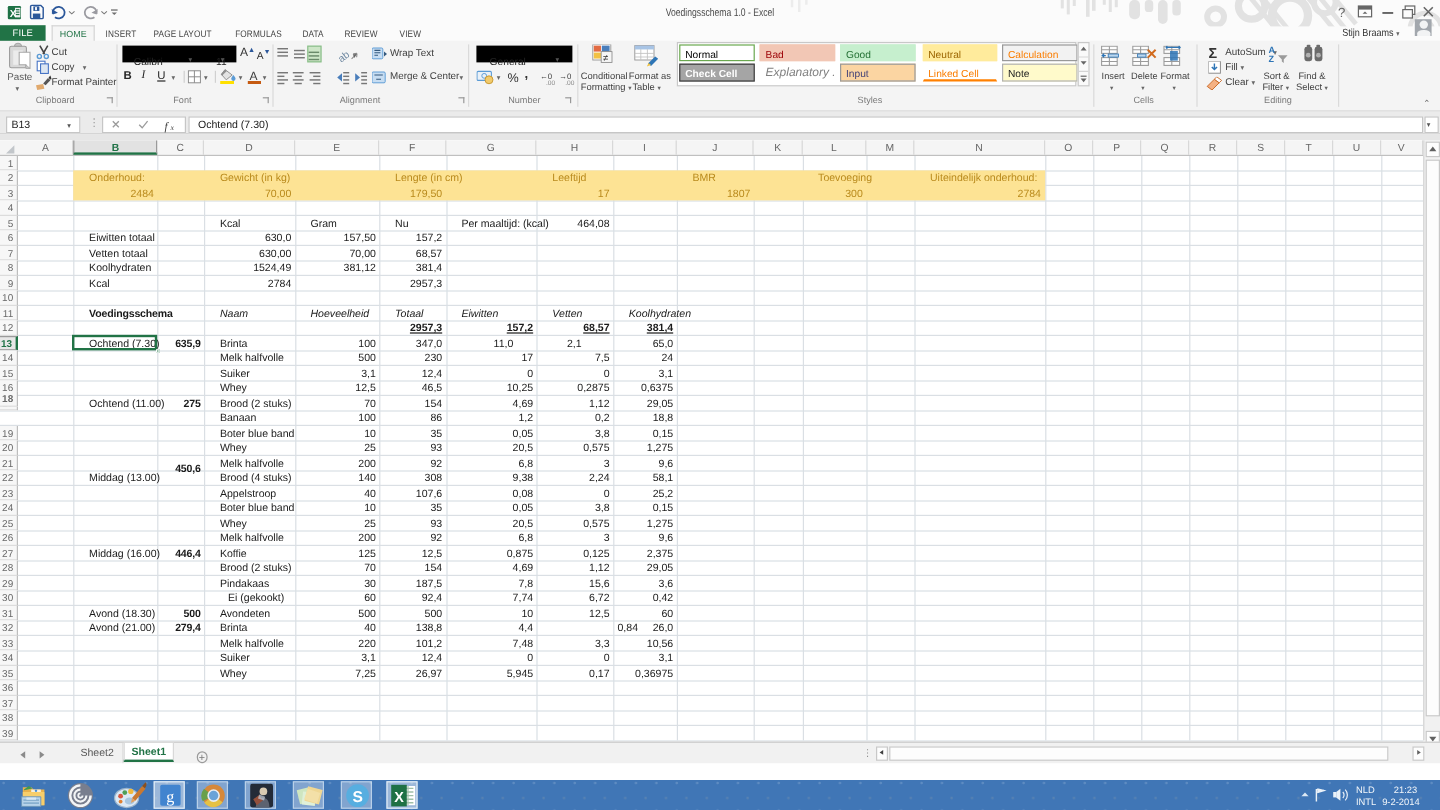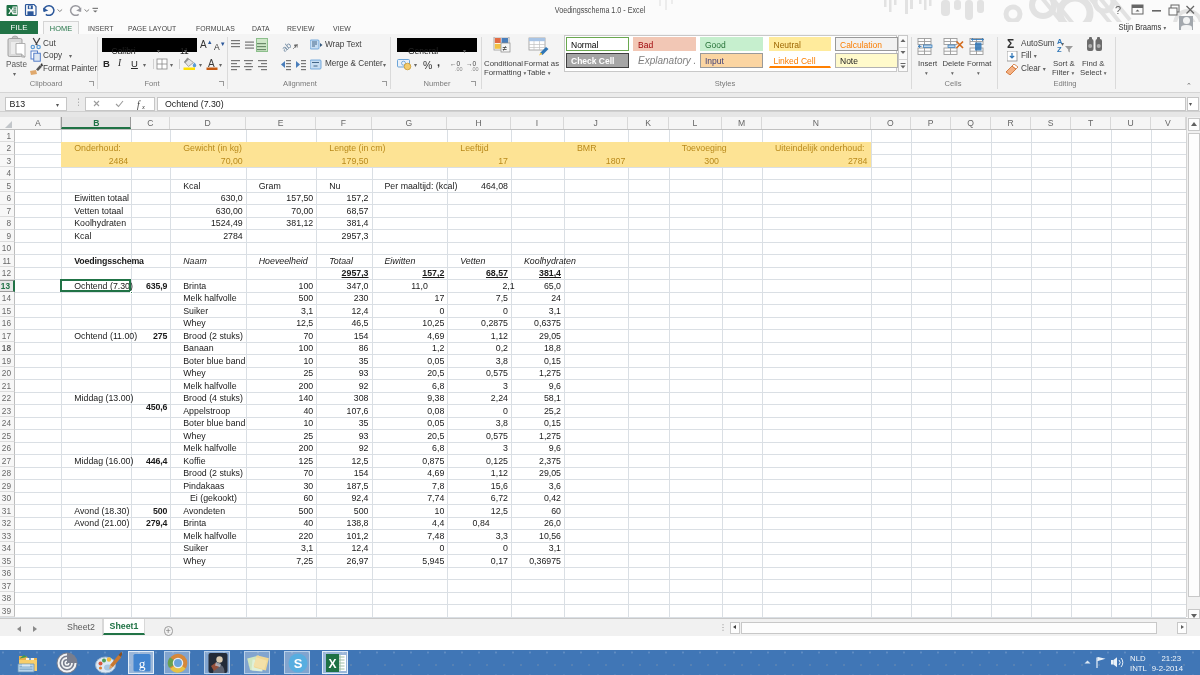--- a/index.html
+++ b/index.html
@@ -564,21 +564,21 @@
 <div class="rh" style="top:217.0px;">8</div>
 <div class="rh" style="top:229.5px;">9</div>
 <div class="rh" style="top:242.0px;">10</div>
 <div class="rh" style="top:254.5px;">11</div>
 <div class="rh" style="top:267.0px;">12</div>
 <div class="rh selrh" style="top:279.5px;">13</div>
 <div class="rh" style="top:292.0px;">14</div>
 <div class="rh" style="top:304.5px;">15</div>
 <div class="rh" style="top:317.0px;">16</div>
 <div class="rh" style="top:329.5px;">17</div>
-<div class="rh" style="top:342.0px;font-weight:bold;">18</div>
+<div class="rh" style="top:326px;font-weight:bold;">18</div>
 <div class="rh" style="top:354.5px;">19</div>
 <div class="rh" style="top:367.0px;">20</div>
 <div class="rh" style="top:379.5px;">21</div>
 <div class="rh" style="top:392.0px;">22</div>
 <div class="rh" style="top:404.5px;">23</div>
 <div class="rh" style="top:417.0px;">24</div>
 <div class="rh" style="top:429.5px;">25</div>
 <div class="rh" style="top:442.0px;">26</div>
 <div class="rh" style="top:454.5px;">27</div>
 <div class="rh" style="top:467.0px;">28</div>
@@ -624,21 +624,21 @@
 <div class="c cr" style="left:316.25px;top:267.0px;width:55.25px;font-weight:bold;text-decoration:underline;">2957,3</div>
 <div class="c cr" style="left:371.5px;top:267.0px;width:75.80000000000001px;font-weight:bold;text-decoration:underline;">157,2</div>
 <div class="c cr" style="left:447.3px;top:267.0px;width:63.69999999999999px;font-weight:bold;text-decoration:underline;">68,57</div>
 <div class="c cr" style="left:511px;top:267.0px;width:53px;font-weight:bold;text-decoration:underline;">381,4</div>
 <div class="c cl" style="left:61.25px;top:279.5px;width:70.0px;">Ochtend (7.30)</div>
 <div class="c cr" style="left:131.25px;top:279.5px;width:39.0px;font-weight:bold;letter-spacing:-0.15px;">635,9</div>
 <div class="c cl" style="left:170.25px;top:279.5px;width:75.5px;">Brinta</div>
 <div class="c cr" style="left:245.75px;top:279.5px;width:70.5px;">100</div>
 <div class="c cr" style="left:316.25px;top:279.5px;width:55.25px;">347,0</div>
 <div class="c cr" style="left:355px;top:279.5px;width:75.80000000000001px;">11,0</div>
-<div class="c cr" style="left:454px;top:279.5px;width:63.69999999999999px;">2,1</div>
+<div class="c cr" style="left:424px;top:279.5px;width:63.69999999999999px;">2,1</div>
 <div class="c cr" style="left:511px;top:279.5px;width:53px;">65,0</div>
 <div class="c cl" style="left:170.25px;top:292.0px;width:75.5px;">Melk halfvolle</div>
 <div class="c cr" style="left:245.75px;top:292.0px;width:70.5px;">500</div>
 <div class="c cr" style="left:316.25px;top:292.0px;width:55.25px;">230</div>
 <div class="c cr" style="left:371.5px;top:292.0px;width:75.80000000000001px;">17</div>
 <div class="c cr" style="left:447.3px;top:292.0px;width:63.69999999999999px;">7,5</div>
 <div class="c cr" style="left:511px;top:292.0px;width:53px;">24</div>
 <div class="c cl" style="left:170.25px;top:304.5px;width:75.5px;">Suiker</div>
 <div class="c cr" style="left:245.75px;top:304.5px;width:70.5px;">3,1</div>
 <div class="c cr" style="left:316.25px;top:304.5px;width:55.25px;">12,4</div>
@@ -677,21 +677,21 @@
 <div class="c cr" style="left:371.5px;top:367.0px;width:75.80000000000001px;">20,5</div>
 <div class="c cr" style="left:447.3px;top:367.0px;width:63.69999999999999px;">0,575</div>
 <div class="c cr" style="left:511px;top:367.0px;width:53px;">1,275</div>
 <div class="c cl" style="left:170.25px;top:379.5px;width:75.5px;">Melk halfvolle</div>
 <div class="c cr" style="left:245.75px;top:379.5px;width:70.5px;">200</div>
 <div class="c cr" style="left:316.25px;top:379.5px;width:55.25px;">92</div>
 <div class="c cr" style="left:371.5px;top:379.5px;width:75.80000000000001px;">6,8</div>
 <div class="c cr" style="left:447.3px;top:379.5px;width:63.69999999999999px;">3</div>
 <div class="c cr" style="left:511px;top:379.5px;width:53px;">9,6</div>
 <div class="c cl" style="left:61.25px;top:392.0px;width:70.0px;">Middag (13.00)</div>
-<div class="c cr" style="left:131.25px;top:401px;width:39.0px;font-weight:bold;letter-spacing:-0.15px;">450,6</div>
+<div class="c cr" style="left:131.25px;top:384px;width:39.0px;font-weight:bold;letter-spacing:-0.15px;">450,6</div>
 <div class="c cl" style="left:170.25px;top:392.0px;width:75.5px;">Brood (4 stuks)</div>
 <div class="c cr" style="left:245.75px;top:392.0px;width:70.5px;">140</div>
 <div class="c cr" style="left:316.25px;top:392.0px;width:55.25px;">308</div>
 <div class="c cr" style="left:371.5px;top:392.0px;width:75.80000000000001px;">9,38</div>
 <div class="c cr" style="left:447.3px;top:392.0px;width:63.69999999999999px;">2,24</div>
 <div class="c cr" style="left:511px;top:392.0px;width:53px;">58,1</div>
 <div class="c cl" style="left:170.25px;top:404.5px;width:75.5px;">Appelstroop</div>
 <div class="c cr" style="left:245.75px;top:404.5px;width:70.5px;">40</div>
 <div class="c cr" style="left:316.25px;top:404.5px;width:55.25px;">107,6</div>
 <div class="c cr" style="left:371.5px;top:404.5px;width:75.80000000000001px;">0,08</div>
@@ -748,21 +748,21 @@
 <div class="c cr" style="left:316.25px;top:504.5px;width:55.25px;">500</div>
 <div class="c cr" style="left:371.5px;top:504.5px;width:75.80000000000001px;">10</div>
 <div class="c cr" style="left:447.3px;top:504.5px;width:63.69999999999999px;">12,5</div>
 <div class="c cr" style="left:511px;top:504.5px;width:53px;">60</div>
 <div class="c cl" style="left:61.25px;top:517.0px;width:70.0px;">Avond (21.00)</div>
 <div class="c cr" style="left:131.25px;top:517.0px;width:39.0px;font-weight:bold;letter-spacing:-0.15px;">279,4</div>
 <div class="c cl" style="left:170.25px;top:517.0px;width:75.5px;">Brinta</div>
 <div class="c cr" style="left:245.75px;top:517.0px;width:70.5px;">40</div>
 <div class="c cr" style="left:316.25px;top:517.0px;width:55.25px;">138,8</div>
 <div class="c cr" style="left:371.5px;top:517.0px;width:75.80000000000001px;">4,4</div>
-<div class="c cr" style="left:429px;top:517.0px;width:63.69999999999999px;">0,84</div>
+<div class="c cr" style="left:471px;top:517.0px;width:63.69999999999999px;">0,84</div>
 <div class="c cr" style="left:511px;top:517.0px;width:53px;">26,0</div>
 <div class="c cl" style="left:170.25px;top:529.5px;width:75.5px;">Melk halfvolle</div>
 <div class="c cr" style="left:245.75px;top:529.5px;width:70.5px;">220</div>
 <div class="c cr" style="left:316.25px;top:529.5px;width:55.25px;">101,2</div>
 <div class="c cr" style="left:371.5px;top:529.5px;width:75.80000000000001px;">7,48</div>
 <div class="c cr" style="left:447.3px;top:529.5px;width:63.69999999999999px;">3,3</div>
 <div class="c cr" style="left:511px;top:529.5px;width:53px;">10,56</div>
 <div class="c cl" style="left:170.25px;top:542.0px;width:75.5px;">Suiker</div>
 <div class="c cr" style="left:245.75px;top:542.0px;width:70.5px;">3,1</div>
 <div class="c cr" style="left:316.25px;top:542.0px;width:55.25px;">12,4</div>

